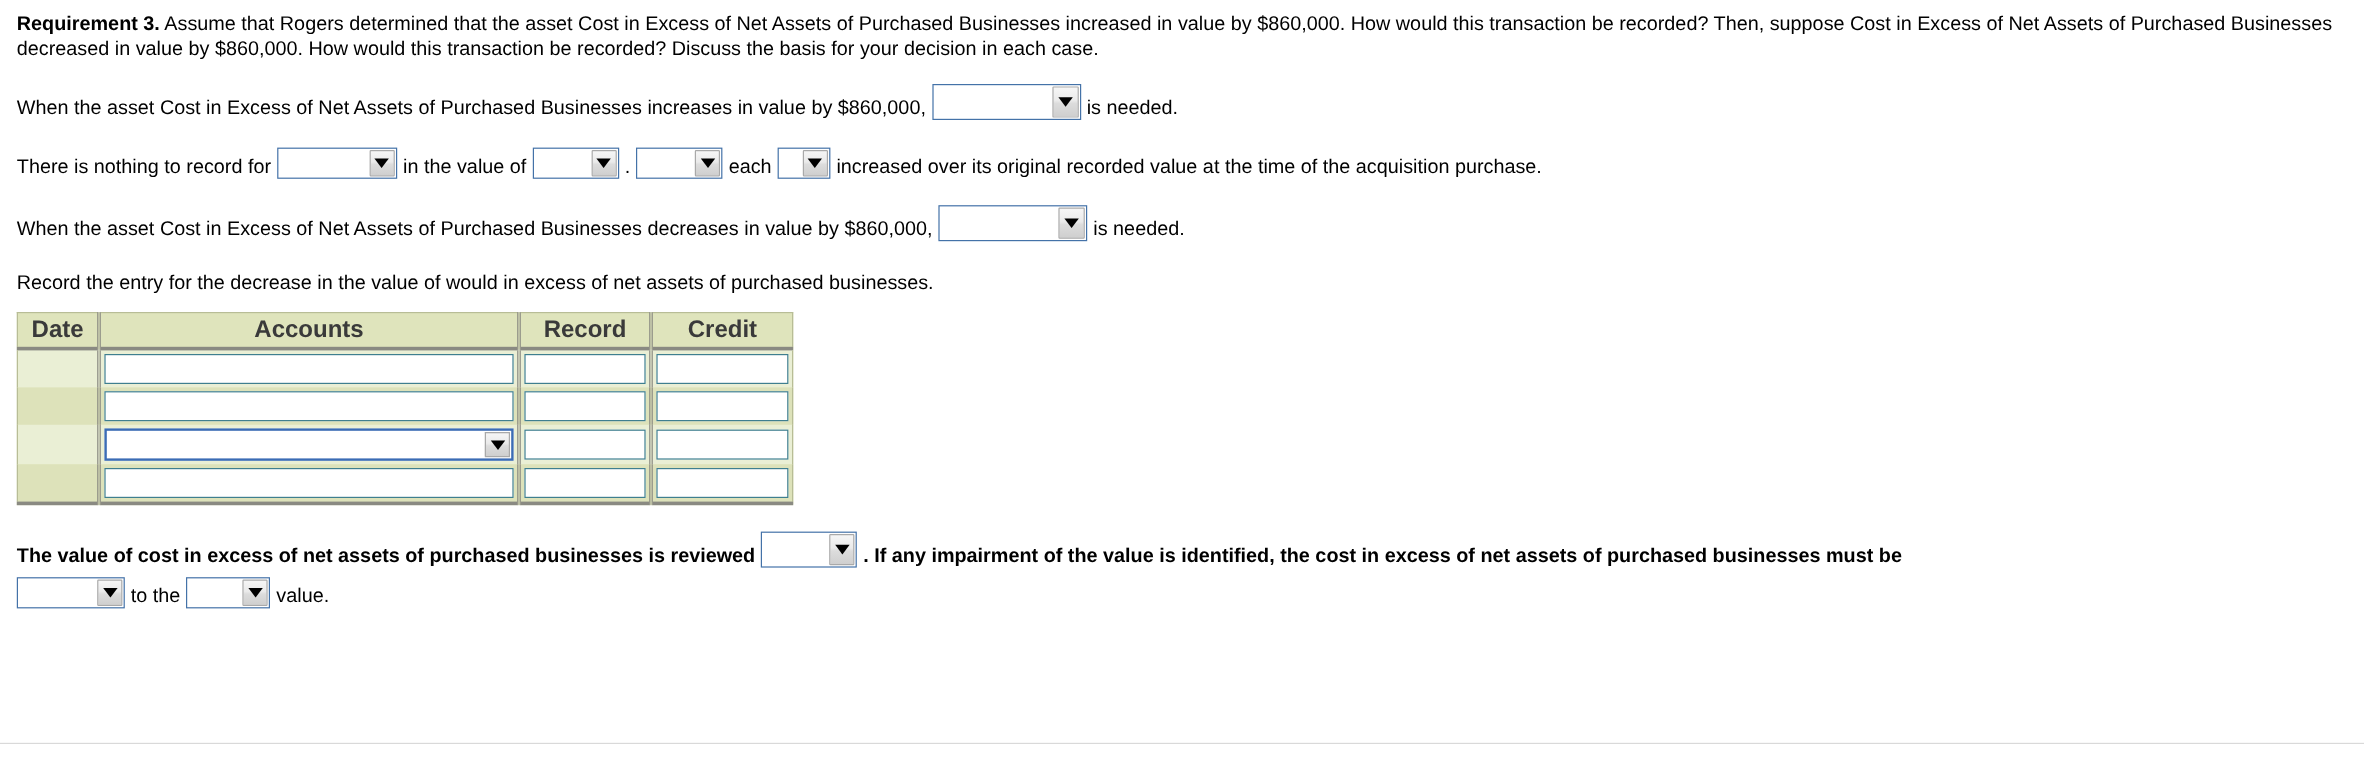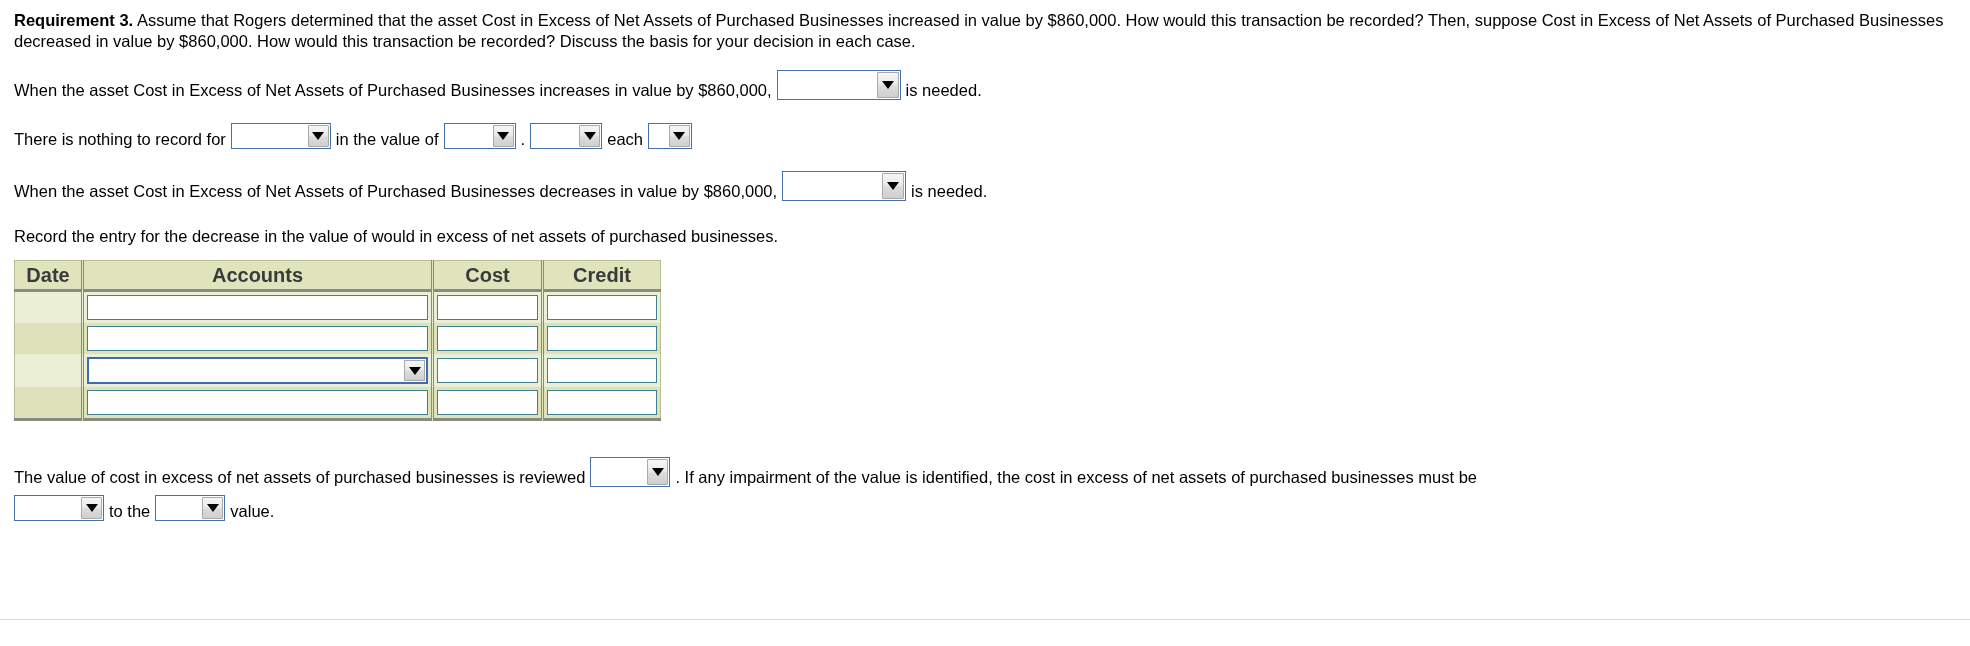--- a/index.html
+++ b/index.html
@@ -51,21 +51,21 @@
     line-height: 20px;
     margin: 0;
   }
   .line .txt { white-space: pre; }
 
   
   .blk-1 { margin-top: 18px; }
   .blk-2 { margin-top: 23px; }
   .blk-3 { margin-top: 22px; }
   .blk-4 { margin-top: 25px; }
-  .blk-5 { margin-top: 36px; }
+  .blk-5 { margin-top: 22px; font-weight: bold; }
 
   
   .sel {
     position: relative;
     display: inline-block;
     vertical-align: middle;
     background: #ffffff;
     border: 1px solid #4472a8;
     height: 26px;
     margin: 0 5px;
@@ -218,20 +218,21 @@
     <span class="txt">.</span>
     <span class="sel w-sm">
       <span class="val"></span>
       <span class="arrowbox"></span>
     </span>
     <span class="txt">each</span>
     <span class="sel w-xs">
       <span class="val"></span>
       <span class="arrowbox"></span>
     </span>
+    <span class="txt">increased over its original recorded value at the time of the acquisition purchase.</span>
   </div>
 
   <div class="line blk-3">
     <span class="txt">When the asset Cost in Excess of Net Assets of Purchased Businesses decreases in value by $860,000,</span>
     <span class="sel w-lg">
       <span class="val"></span>
       <span class="arrowbox"></span>
     </span>
     <span class="txt">is needed.</span>
   </div>
@@ -239,21 +240,21 @@
   <div class="line blk-4">
     <span class="txt">Record the entry for the decrease in the value of would in excess of net assets of purchased businesses.</span>
   </div>
 
   <div class="jtable-wrap">
     <table class="jtable">
       <thead>
         <tr>
           <th class="c-date">Date</th>
           <th class="c-acct">Accounts</th>
-          <th class="c-debit">Cost</th>
+          <th class="c-debit">Record</th>
           <th class="c-credit">Credit</th>
         </tr>
       </thead>
       <tbody>
         <tr class="row-a">
           <td class="c-date"></td>
           <td>
             <input class="cellinput" type="text" value="" style="">
           </td>
           <td>

